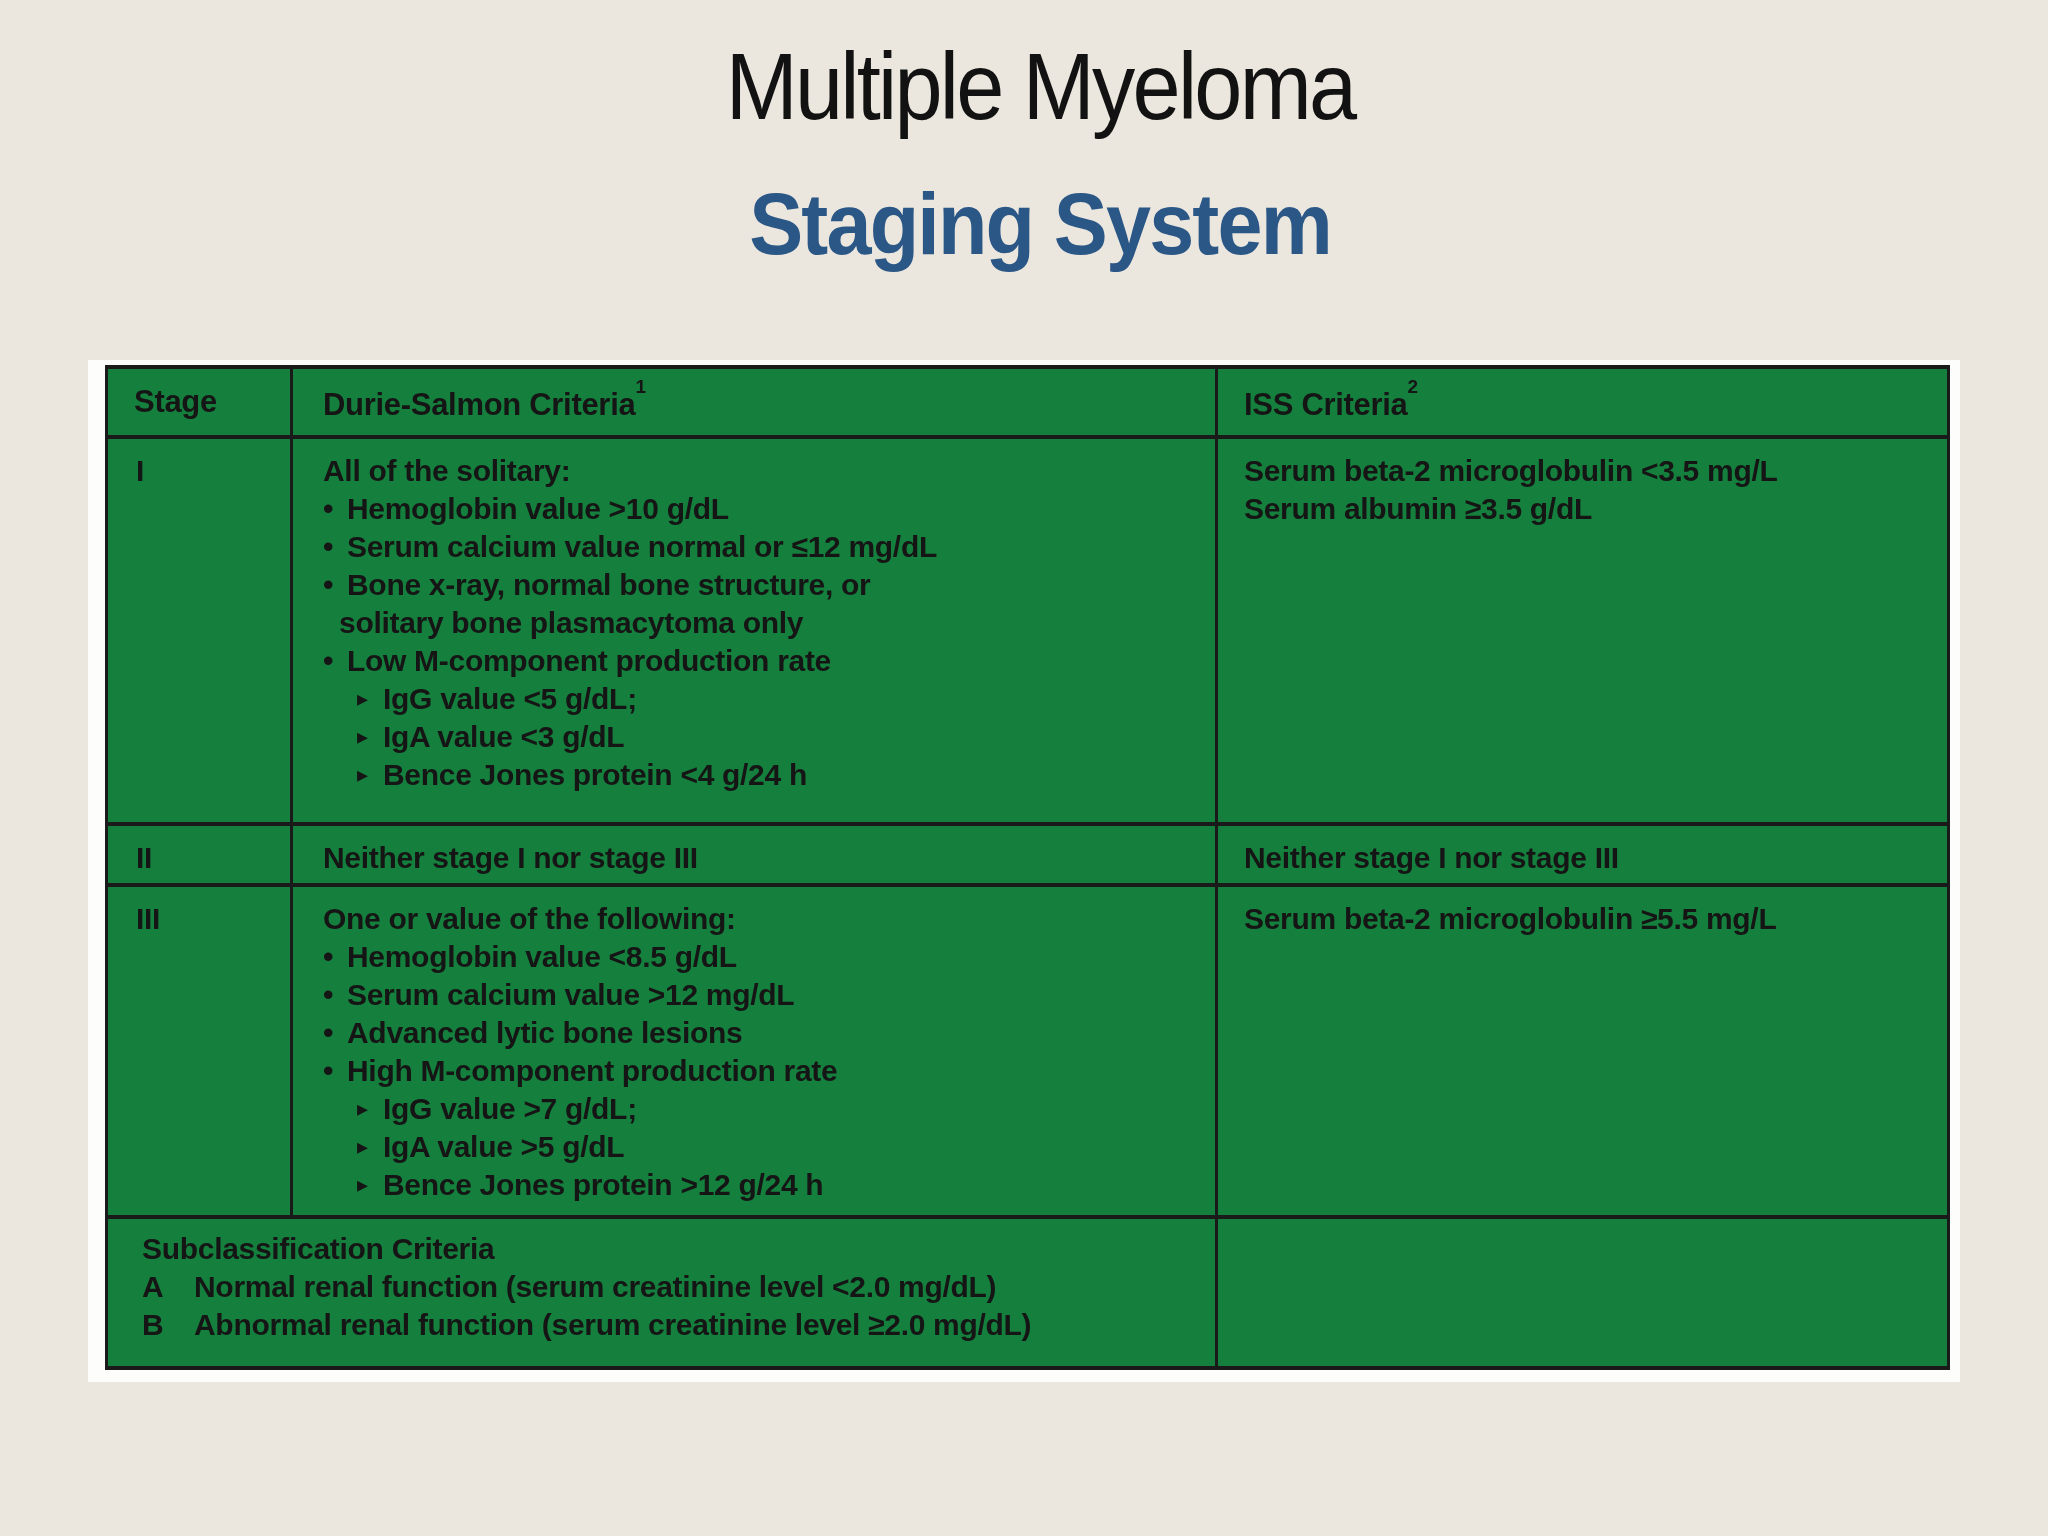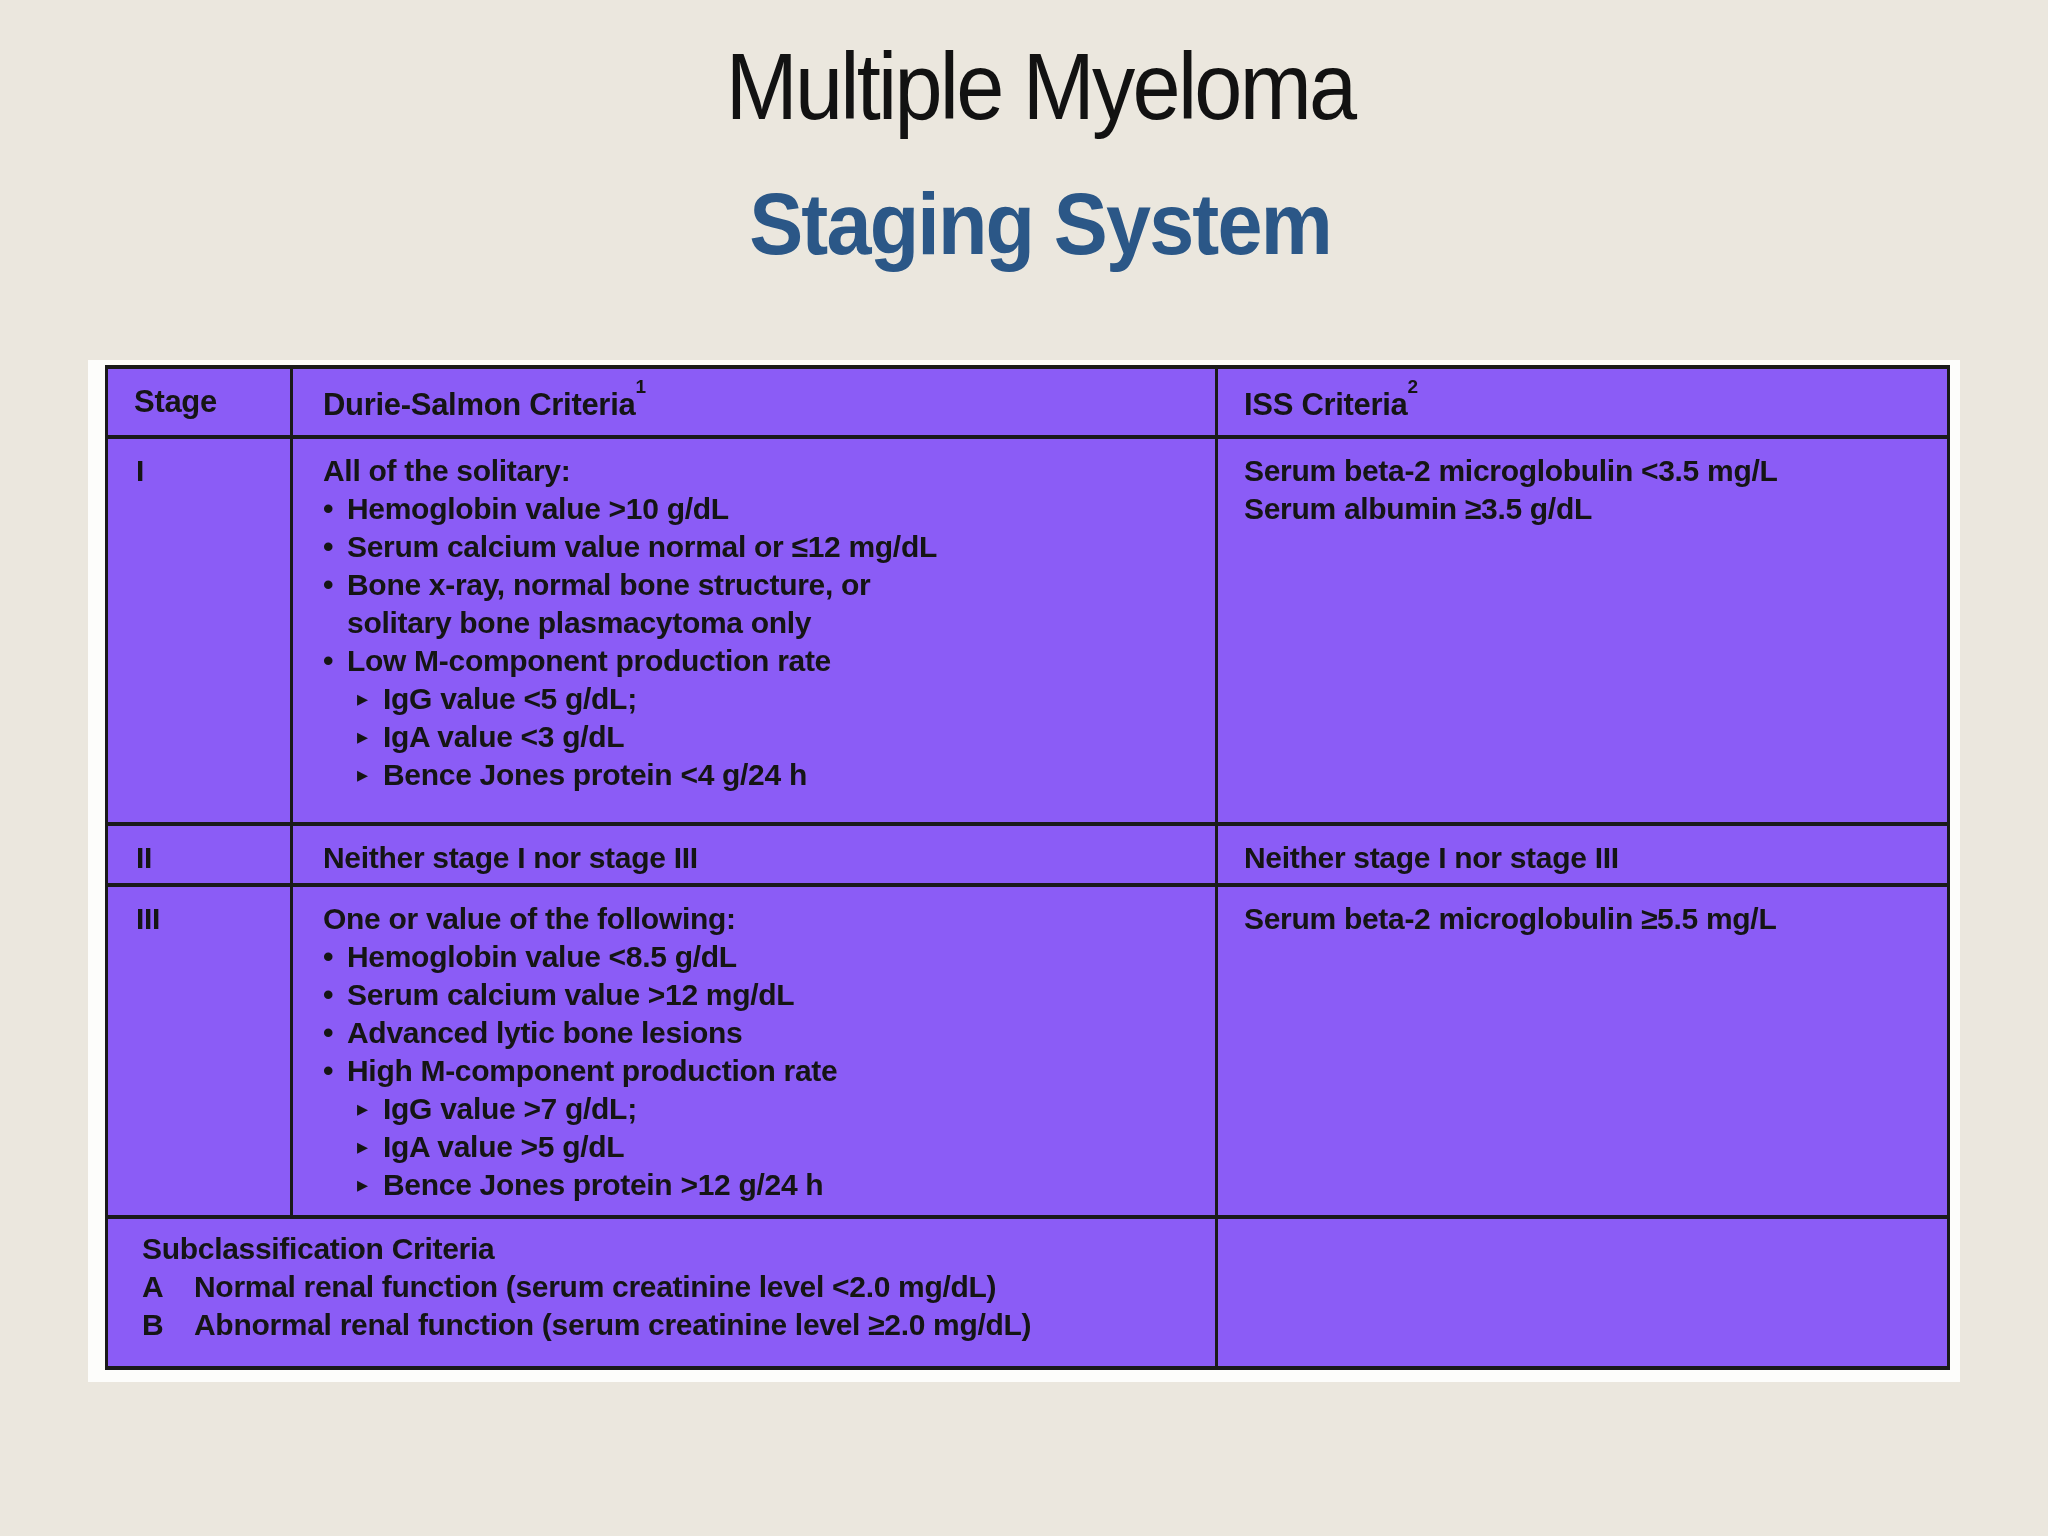--- a/index.html
+++ b/index.html
@@ -19,21 +19,21 @@
   .subtitle {
     font-size:88px; line-height:112px; font-weight:700; color:#2b5787;
     letter-spacing:-2px; margin-top:22px; transform:scaleX(0.92); transform-origin:50% 0;
   }
   .panel {
     position:absolute; left:88px; top:360px; width:1872px; height:1022px;
     background:#fdfdfb; padding:5px 13px 19px 17px;
   }
   table.staging {
     width:1842px; height:998px; border-collapse:collapse; table-layout:fixed;
-    background:#8b5cf6; border:3px solid #1a1a1a;
+    background:#15803d; border:3px solid #1a1a1a;
   }
   col.c-stage { width:185px; }
   col.c-ds    { width:925px; }
   col.c-iss   { width:732px; }
   tr.r-head  { height:70px; }
   tr.r-s1    { height:387px; }
   tr.r-s2    { height:58px; }
   tr.r-s3    { height:332px; }
   tr.r-sub   { height:151px; }
   th, td {
@@ -47,21 +47,21 @@
   .h-iss   { padding-left:26px; }
   td.stage-cell { padding:13px 6px 6px 28px; }
   td.ds-cell    { padding:13px 12px 6px 30px; }
   td.iss-cell   { padding:13px 12px 6px 26px; }
   td.sub-cell   { padding:11px 12px 6px 34px; }
   sup { font-size:19px; position:relative; top:-11px; font-weight:700; }
   .line { display:flex; align-items:flex-start; }
   .mk   { flex:0 0 24px; }
   .mk2  { flex:0 0 26px; font-size:22px; line-height:38px; }
   .lvl2 { margin-left:34px; }
-  .cont { margin-left:24px; }
+  .cont { margin-left:16px; }
   .submk { flex:0 0 52px; }
   .txt { flex:1 1 auto; }
 </style>
 </head>
 <body>
 
 <div class="slide">
 
   <div class="titles">
     <div class="title">Multiple Myeloma</div>

